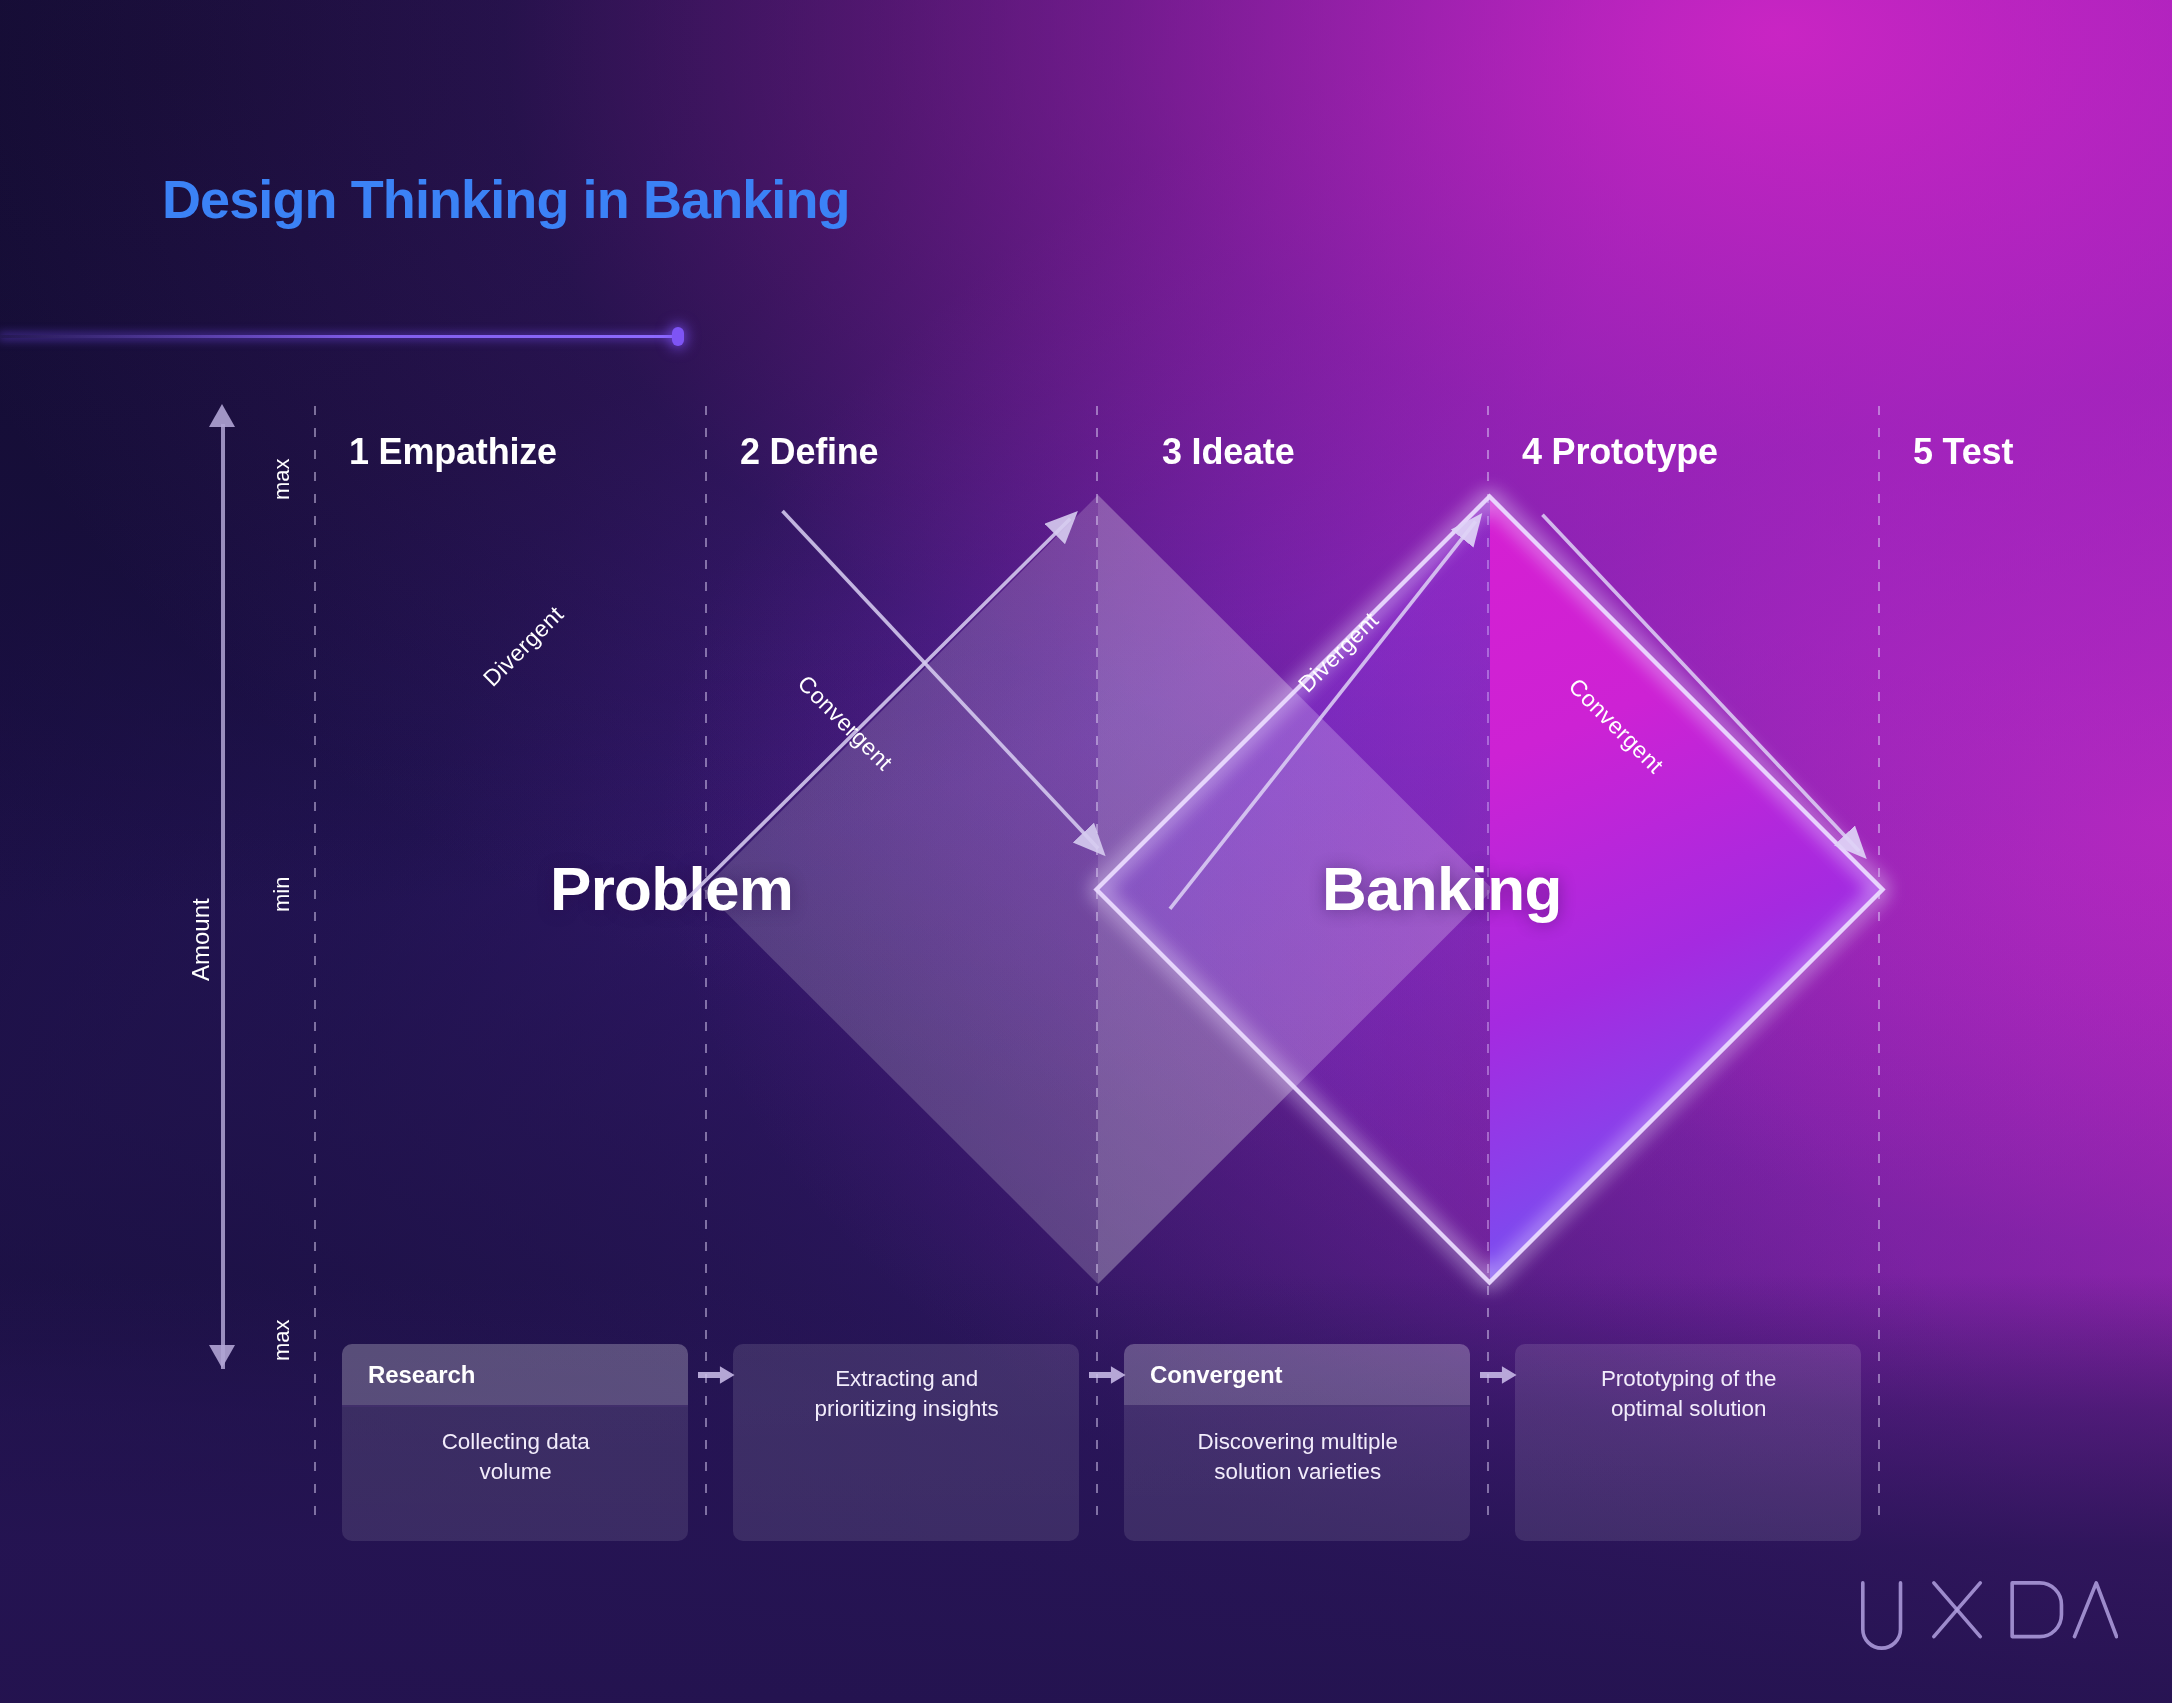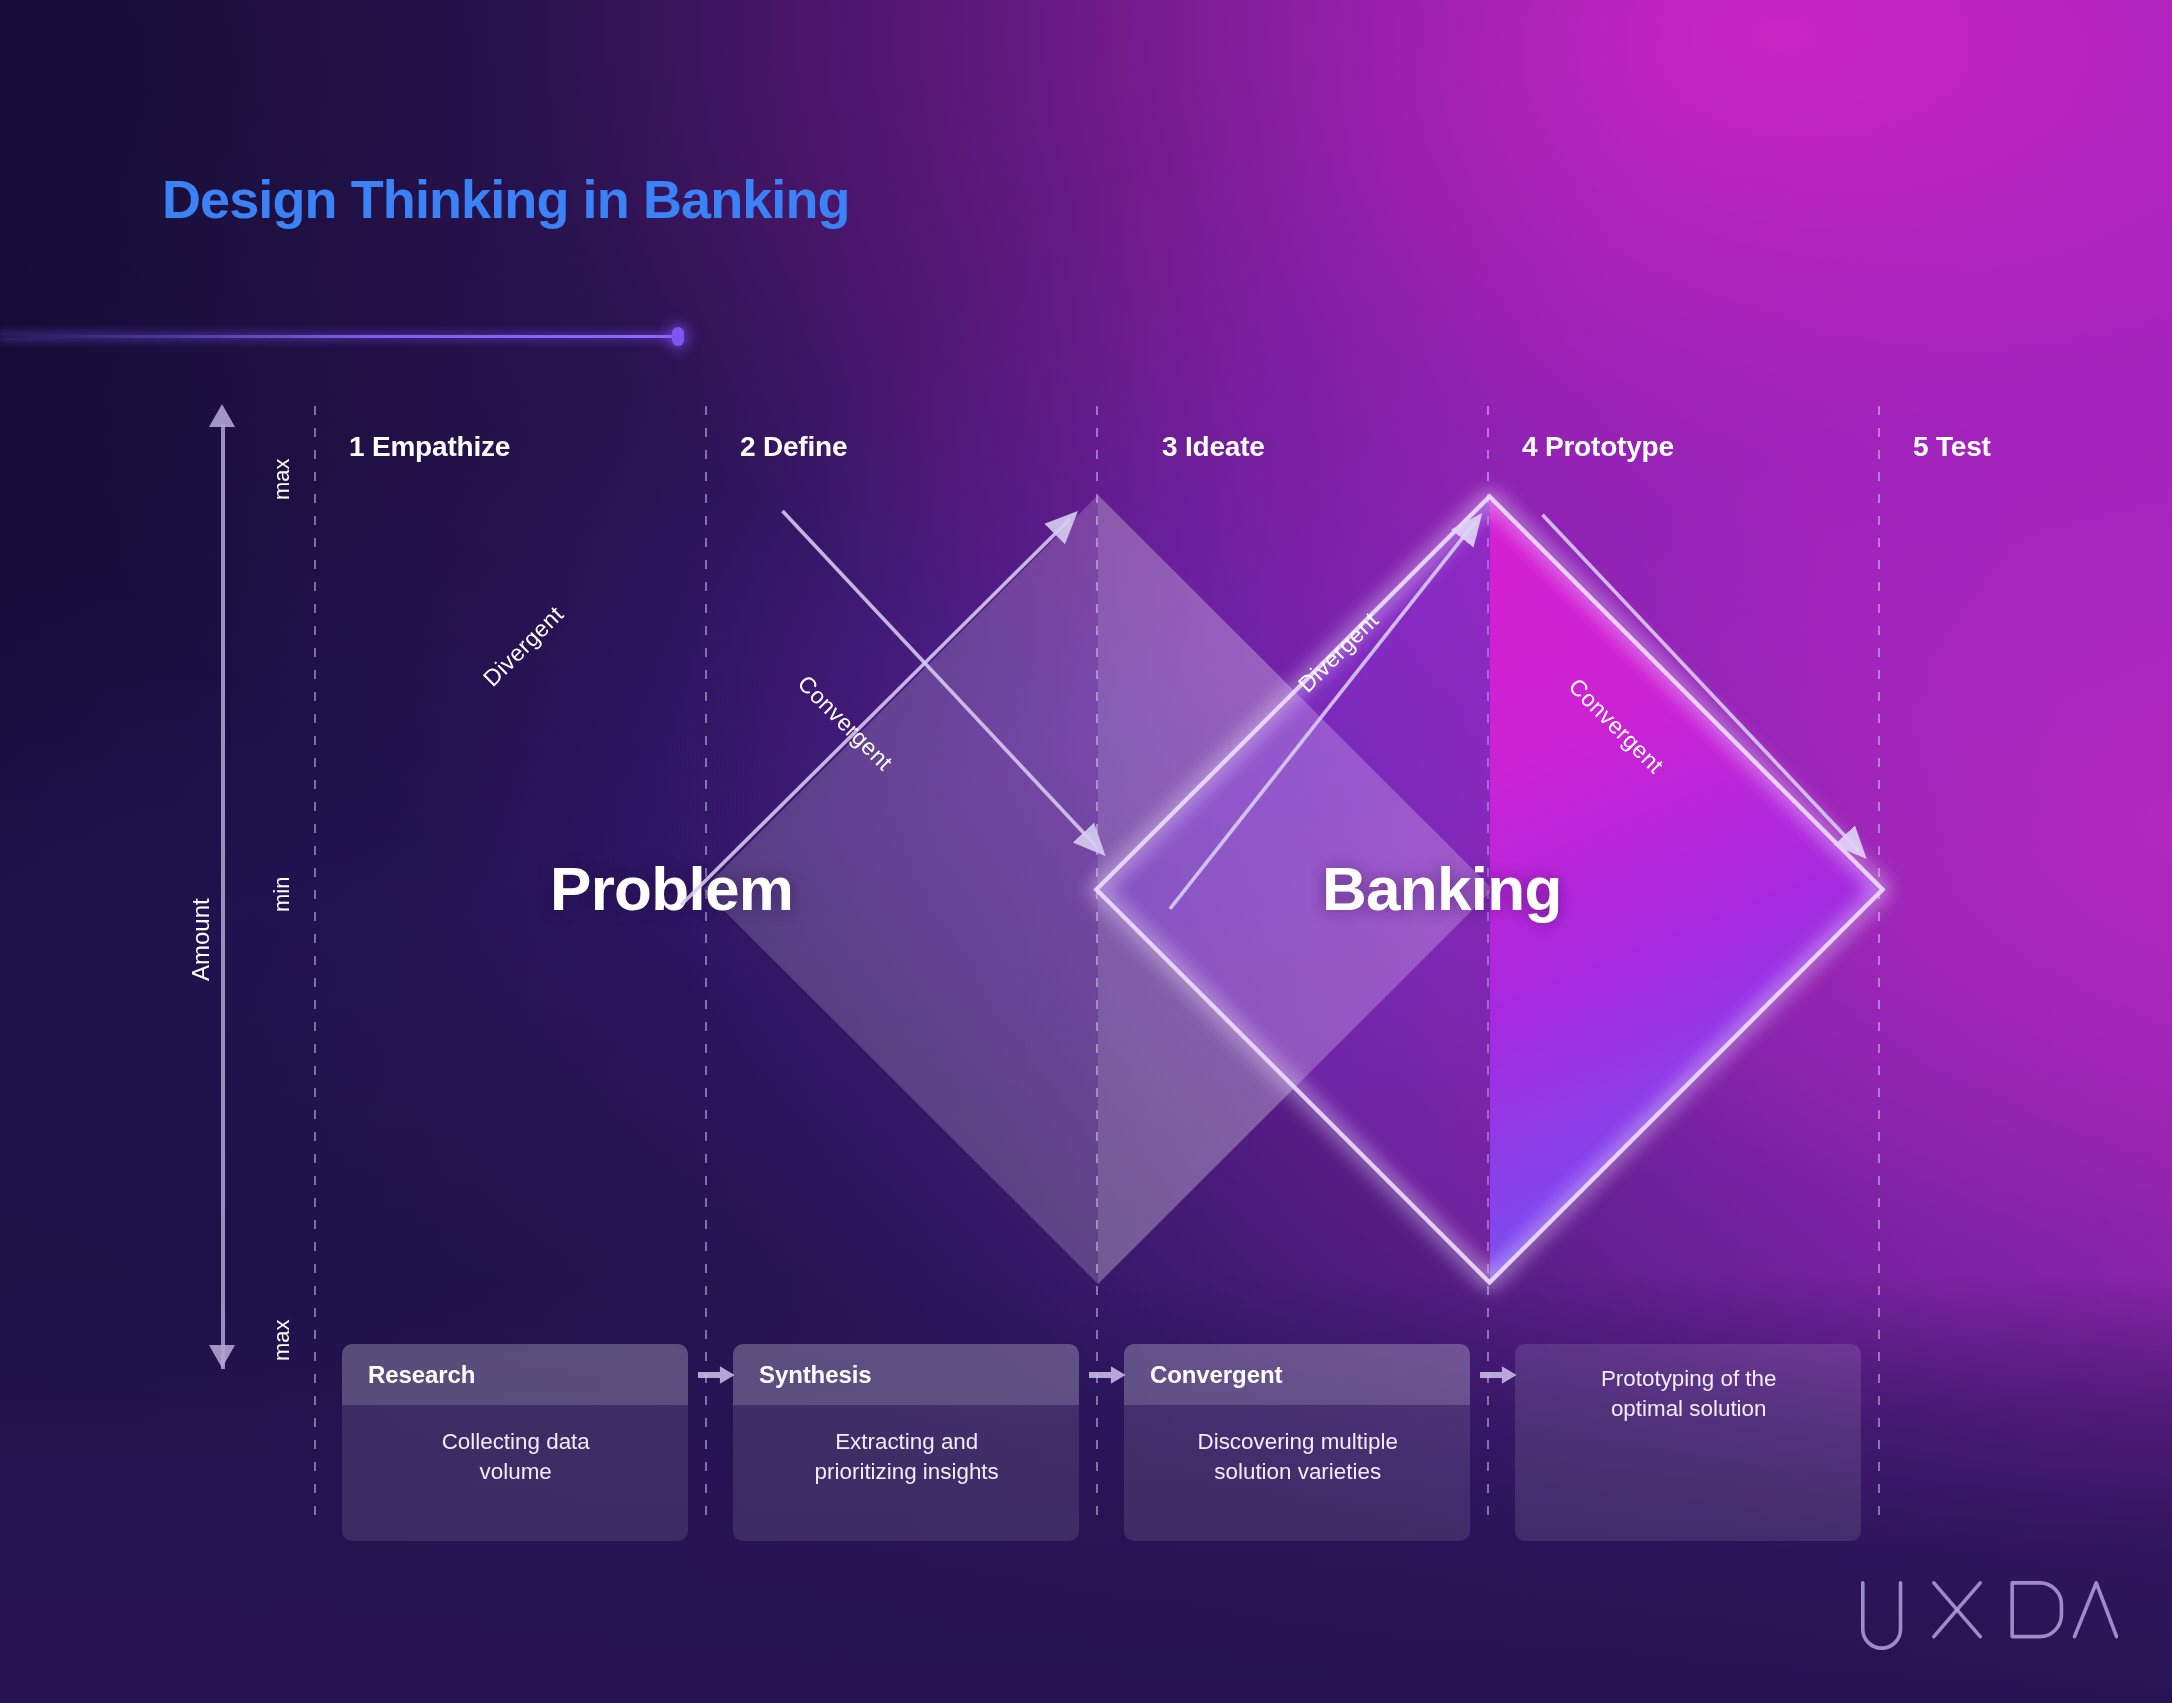--- a/index.html
+++ b/index.html
@@ -68,21 +68,21 @@
   #ylab-min     { left:269px;  top:912px; }
   #ylab-max-bot { left:269px;  top:1361px; }
   #ylab-amount {
     position:absolute; left:187px; top:981px; color:#fff; font-size:24px;
     transform:rotate(-90deg); transform-origin:left top; white-space:nowrap;
   }
 
   
   .stage-label {
     position:absolute; top:431px; color:#fff;
-    font-size:28px; font-weight:700; letter-spacing:-0.2px; white-space:nowrap;
+    font-size:36px; font-weight:700; letter-spacing:-0.2px; white-space:nowrap;
   }
 
   
   .diamond { position:absolute; }
 
   
   #prob-left {
     left:703px; top:495px; width:395px; height:789px;
     background:linear-gradient(115deg, rgba(255,255,255,0.16) 0%, rgba(255,255,255,0.19) 100%);
     clip-path:polygon(100% 0%, 100% 100%, 0% 50%);
@@ -250,23 +250,20 @@
     <span class="card-body-text">Collecting data
 volume</span>
   </div>
 </div>
 
 <svg class="card-arrow" style="left:698px" viewBox="0 0 52 30">
   <path d="M0,11 L30,11 L30,3 L50,15 L30,27 L30,19 L0,19 Z" fill="rgba(206,193,236,0.85)"></path>
 </svg>
 
 <div class="card" style="left:733px">
-  <div class="card-head">
-    <span class="card-head-text">Synthesis</span>
-  </div>
   <div class="card-body">
     <span class="card-body-text">Extracting and
 prioritizing insights</span>
   </div>
 </div>
 
 <svg class="card-arrow" style="left:1089px" viewBox="0 0 52 30">
   <path d="M0,11 L30,11 L30,3 L50,15 L30,27 L30,19 L0,19 Z" fill="rgba(206,193,236,0.85)"></path>
 </svg>
 

